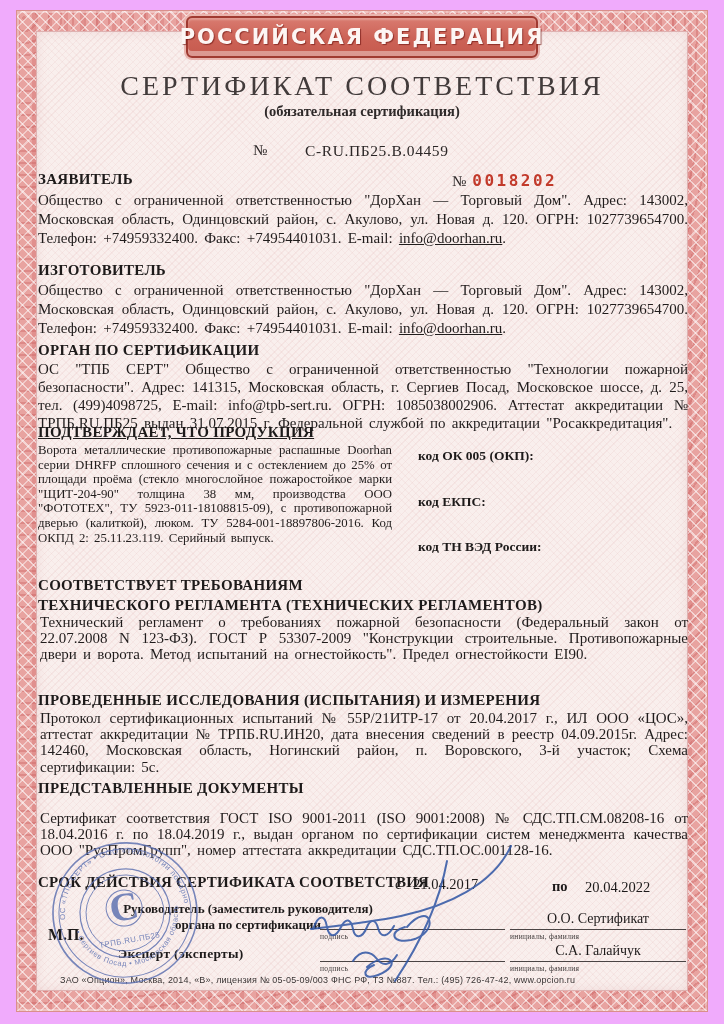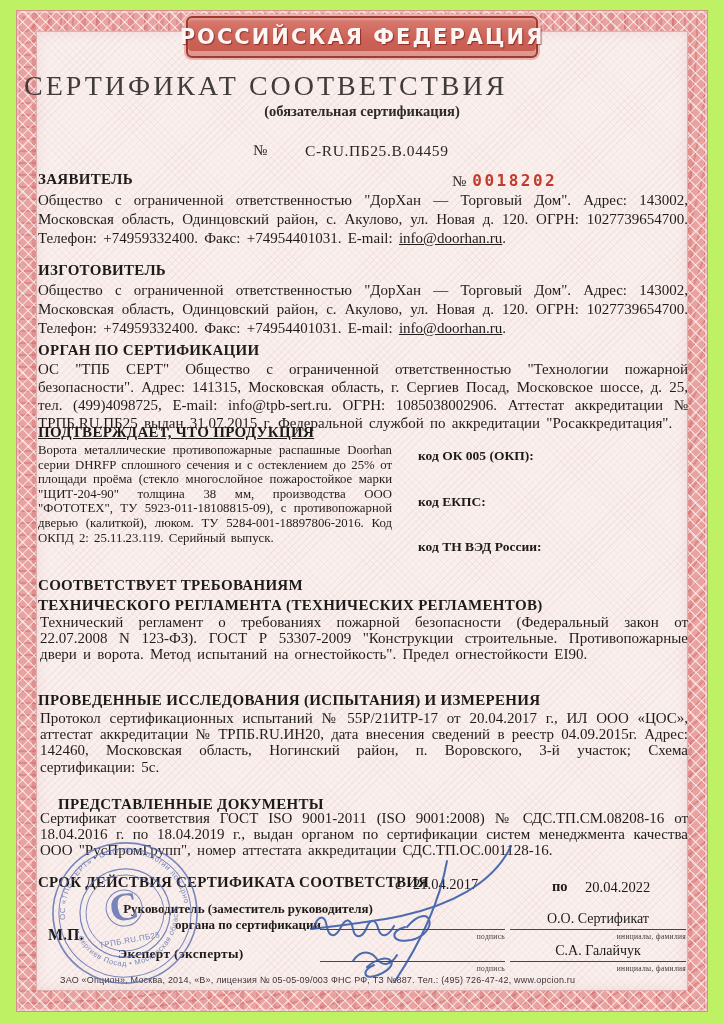--- a/index.html
+++ b/index.html
@@ -1,17 +1,17 @@
 <!DOCTYPE html>
 <html><head>
 <meta charset="utf-8">
 <style>
   html,body{margin:0;padding:0;}
   body{background:#fff;font-family:"Liberation Serif",serif;}
-  #cert{position:relative;width:724px;height:1024px;background:#bef264;overflow:hidden;}
+  #cert{position:relative;width:724px;height:1024px;background:#f0abfc;overflow:hidden;}
 
   
   .frame{position:absolute;left:16px;top:10px;width:692px;height:1002px;
     background:
       repeating-linear-gradient(45deg, rgba(255,255,255,.55) 0 1.5px, rgba(255,255,255,0) 1.5px 8px),
       repeating-linear-gradient(-45deg, rgba(255,255,255,.45) 0 1.5px, rgba(255,255,255,0) 1.5px 8px),
       repeating-radial-gradient(circle at 8px 8px, rgba(200,90,90,.35) 0 2px, rgba(200,90,90,0) 2px 12px),
       repeating-linear-gradient(90deg, rgba(205,95,95,.28) 0 4px, rgba(205,95,95,0) 4px 16px),
       #e8a3a0;
     box-shadow: inset 0 0 0 1px #d98f8c, inset 0 0 0 3px rgba(255,255,255,.35);}
@@ -25,21 +25,21 @@
   
   .banner{position:absolute;top:16px;left:50%;transform:translateX(-50%);
     width:348px;height:38px;display:flex;align-items:center;justify-content:center;
     background:linear-gradient(180deg,#d97b70 0%,#cc6256 55%,#c65a4e 100%);
     border:2px solid #a03a31;border-radius:6px;
     box-shadow:0 0 0 2px #e9b4ae, inset 0 -5px 0 rgba(255,255,255,.38), inset 0 2px 2px rgba(255,255,255,.25);}
   .banner span{font-family:"DejaVu Sans",sans-serif;font-weight:bold;font-size:21px;
     color:#fdf6f4;letter-spacing:2px;text-shadow:1px 1px 1px rgba(110,20,15,.65);white-space:nowrap;}
 
   .abs{position:absolute;}
-  .title{left:0;right:0;top:70px;text-align:left;font-size:28px;letter-spacing:3px;color:#423b3b;margin-left:24px;}
+  .title{left:0;right:0;top:70px;text-align:center;font-size:28px;letter-spacing:3px;color:#423b3b;}
   .subtitle{left:0;right:0;top:103px;text-align:center;font-size:14.5px;font-weight:bold;color:#2e2929;}
 
   .certno-row{left:0;right:0;top:142px;height:20px;}
   .certno-label{position:absolute;left:253px;top:0;font-size:15px;color:#2b2626;}
   .certno-value{position:absolute;left:305px;top:0;font-size:15.5px;color:#2b2626;letter-spacing:.6px;}
 
   .blankno{left:452px;top:171px;font-size:15px;color:#2b2626;white-space:nowrap;}
   .blankno .digits{font-family:"DejaVu Sans Mono",monospace;font-weight:bold;font-size:16px;
     color:#c23a2b;letter-spacing:2.5px;margin-left:6px;}
 
@@ -51,21 +51,21 @@
   .code-label{font-size:13.5px;font-weight:bold;color:#1d1a1a;white-space:nowrap;}
 
   .mid-body{line-height:16.2px;}
 
   .validity-label{font-size:15px;font-weight:bold;letter-spacing:.2px;color:#1d1a1a;}
   .date{font-size:14.5px;color:#1d1a1a;}
 
   .role{width:296px;text-align:center;font-size:13px;font-weight:bold;color:#1d1a1a;line-height:16px;}
   .mp{font-size:16px;font-weight:bold;color:#1d1a1a;}
   .sigline{border-bottom:1px solid #4a4444;height:0;}
-  .line-label{font-size:7.5px;color:#3c3737;text-align:right;letter-spacing:.3px;}
+  .line-label{font-size:7.5px;color:#3c3737;text-align:left;letter-spacing:.3px;}
   .sig-name{font-size:14px;color:#1d1a1a;text-align:center;}
 
   .footer{left:60px;width:604px;top:975px;text-align:left;
     font-family:"Liberation Sans",sans-serif;font-size:9px;color:#3a3535;letter-spacing:.2px;}
 
   .stamp{left:40px;top:838px;width:170px;height:150px;transform:rotate(-10deg);opacity:.82;pointer-events:none;}
   .sigs{left:295px;top:843px;width:230px;height:142px;pointer-events:none;}
 </style>
 </head>
 <body>
@@ -106,21 +106,21 @@
   <div class="abs code-label" style="left:418px;top:494px;">код ЕКПС:</div>
   <div class="abs code-label" style="left:418px;top:539px;">код ТН ВЭД России:</div>
 
   <div class="abs h" style="left:38px;top:597px;">ТЕХНИЧЕСКОГО РЕГЛАМЕНТА (ТЕХНИЧЕСКИХ РЕГЛАМЕНТОВ)</div>
   <div class="abs h" style="left:38px;top:577px;">СООТВЕТСТВУЕТ ТРЕБОВАНИЯМ</div>
   <div class="abs body-text mid-body" style="left:40px;top:614px;width:648px;">Технический регламент о требованиях пожарной безопасности (Федеральный закон от 22.07.2008 N 123-ФЗ). ГОСТ Р 53307-2009 "Конструкции строительные. Противопожарные двери и ворота. Метод испытаний на огнестойкость". Предел огнестойкости EI90.</div>
 
   <div class="abs h" style="left:38px;top:692px;">ПРОВЕДЕННЫЕ ИССЛЕДОВАНИЯ (ИСПЫТАНИЯ) И ИЗМЕРЕНИЯ</div>
   <div class="abs body-text mid-body" style="left:40px;top:710px;width:648px;">Протокол сертификационных испытаний № 55Р/21ИТР-17 от 20.04.2017 г., ИЛ ООО «ЦОС», аттестат аккредитации № ТРПБ.RU.ИН20, дата внесения сведений в реестр 04.09.2015г. Адрес: 142460, Московская область, Ногинский район, п. Воровского, 3-й участок; Схема сертификации: 5с.</div>
 
-  <div class="abs h" style="left:38px;top:796px;margin-left:20px;">ПРЕДСТАВЛЕННЫЕ ДОКУМЕНТЫ</div>
+  <div class="abs h" style="left:38px;top:780px;">ПРЕДСТАВЛЕННЫЕ ДОКУМЕНТЫ</div>
   <div class="abs body-text mid-body" style="left:40px;top:810px;width:648px;">Сертификат соответствия ГОСТ ISO 9001-2011 (ISO 9001:2008) № СДС.ТП.СМ.08208-16 от 18.04.2016 г. по 18.04.2019 г., выдан органом по сертификации систем менеджмента качества ООО "РусПромГрупп", номер аттестата аккредитации СДС.ТП.ОС.001128-16.</div>
 
   <div class="abs validity-label" style="left:38px;top:874px;">СРОК ДЕЙСТВИЯ СЕРТИФИКАТА СООТВЕТСТВИЯ</div>
   <div class="abs date" style="left:395px;top:876px;">с</div>
   <div class="abs date" style="left:413px;top:876px;">21.04.2017</div>
   <div class="abs date" style="left:552px;top:878px;font-weight:bold;">по</div>
   <div class="abs date" style="left:585px;top:879px;">20.04.2022</div>
 
   <div class="abs role" style="left:100px;top:901px;">
     <div>Руководитель (заместитель руководителя)</div>

